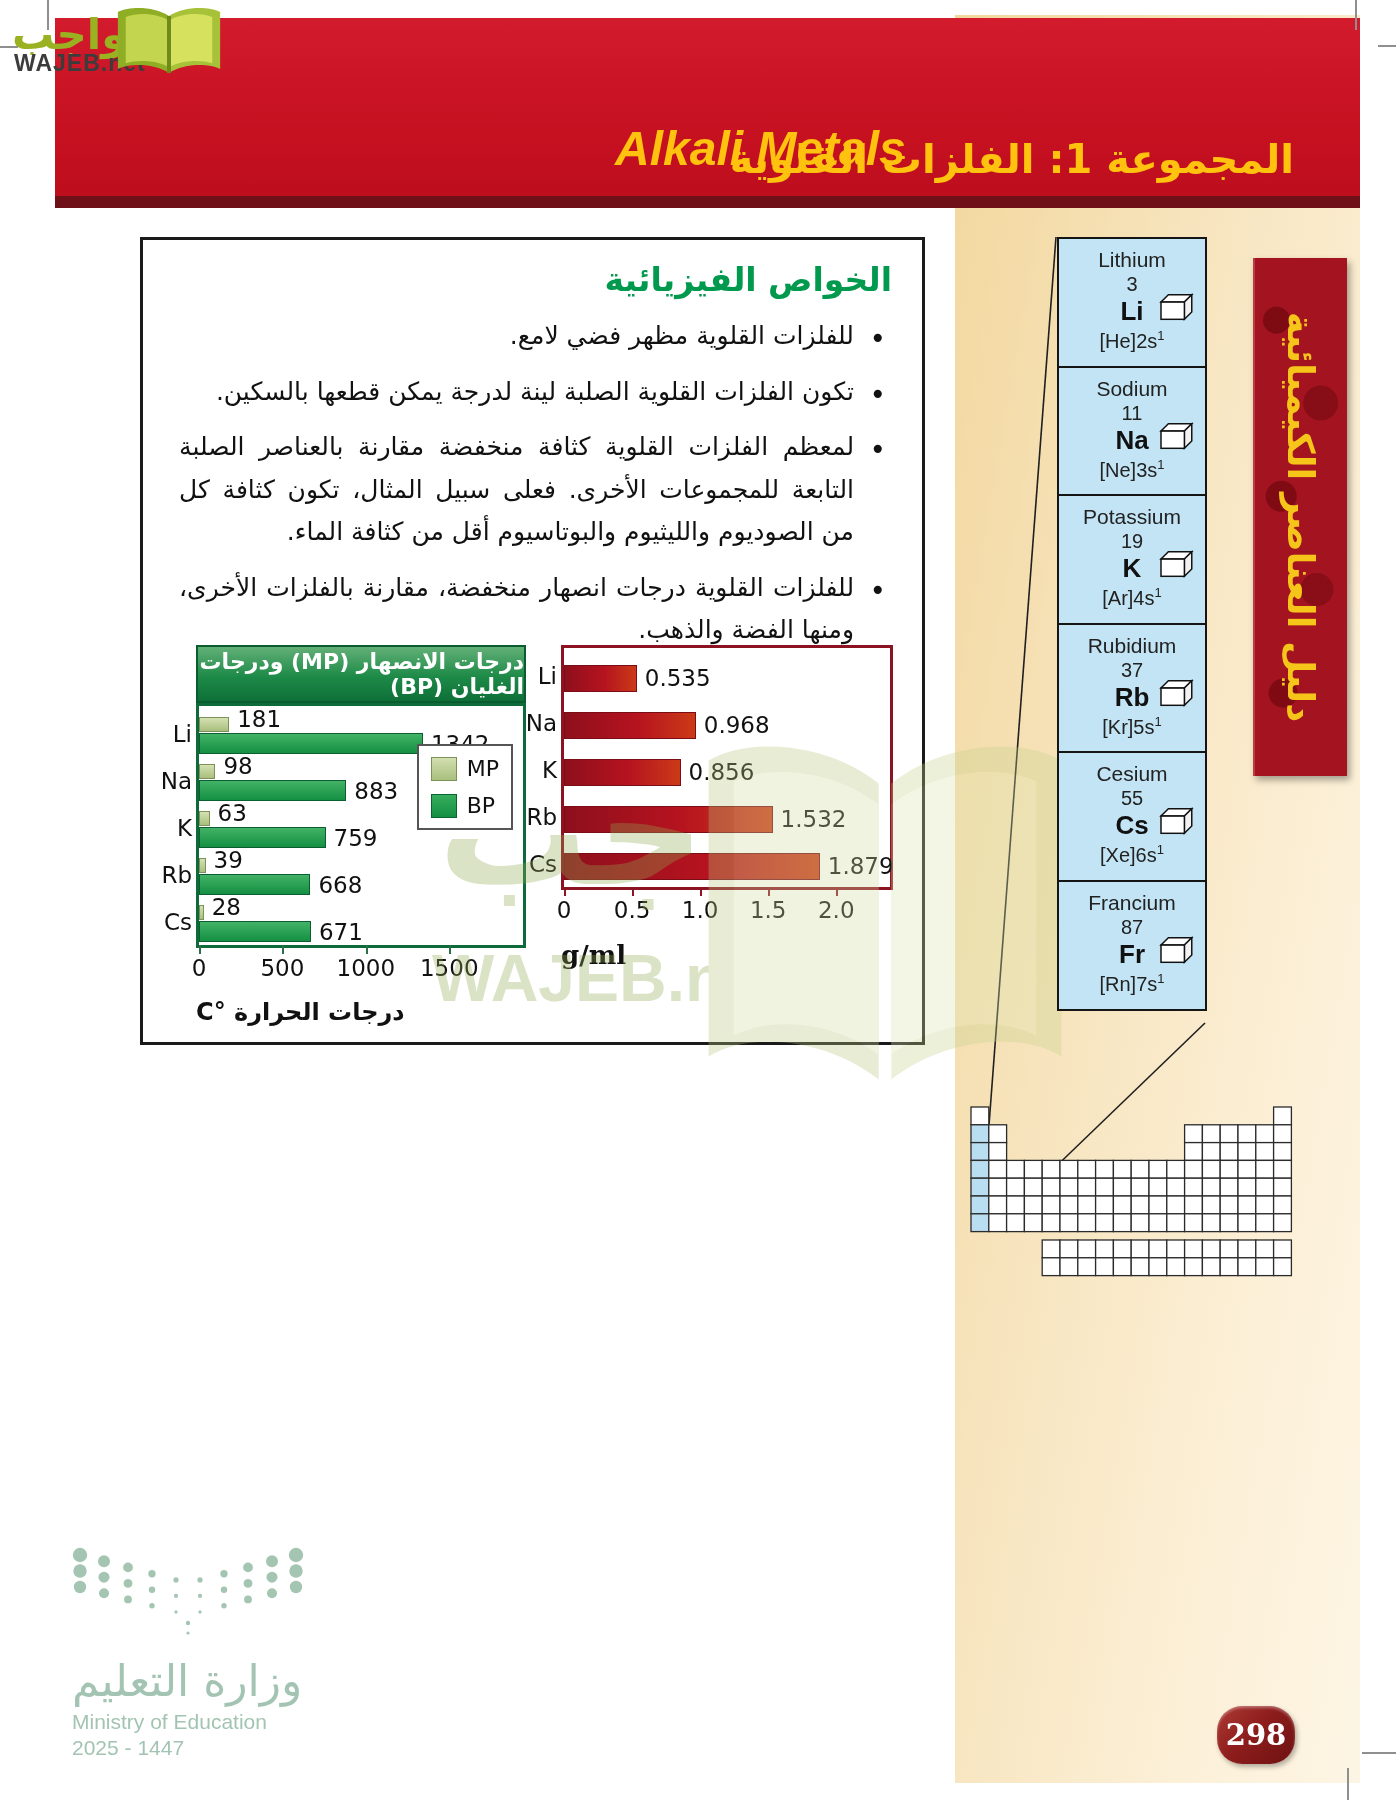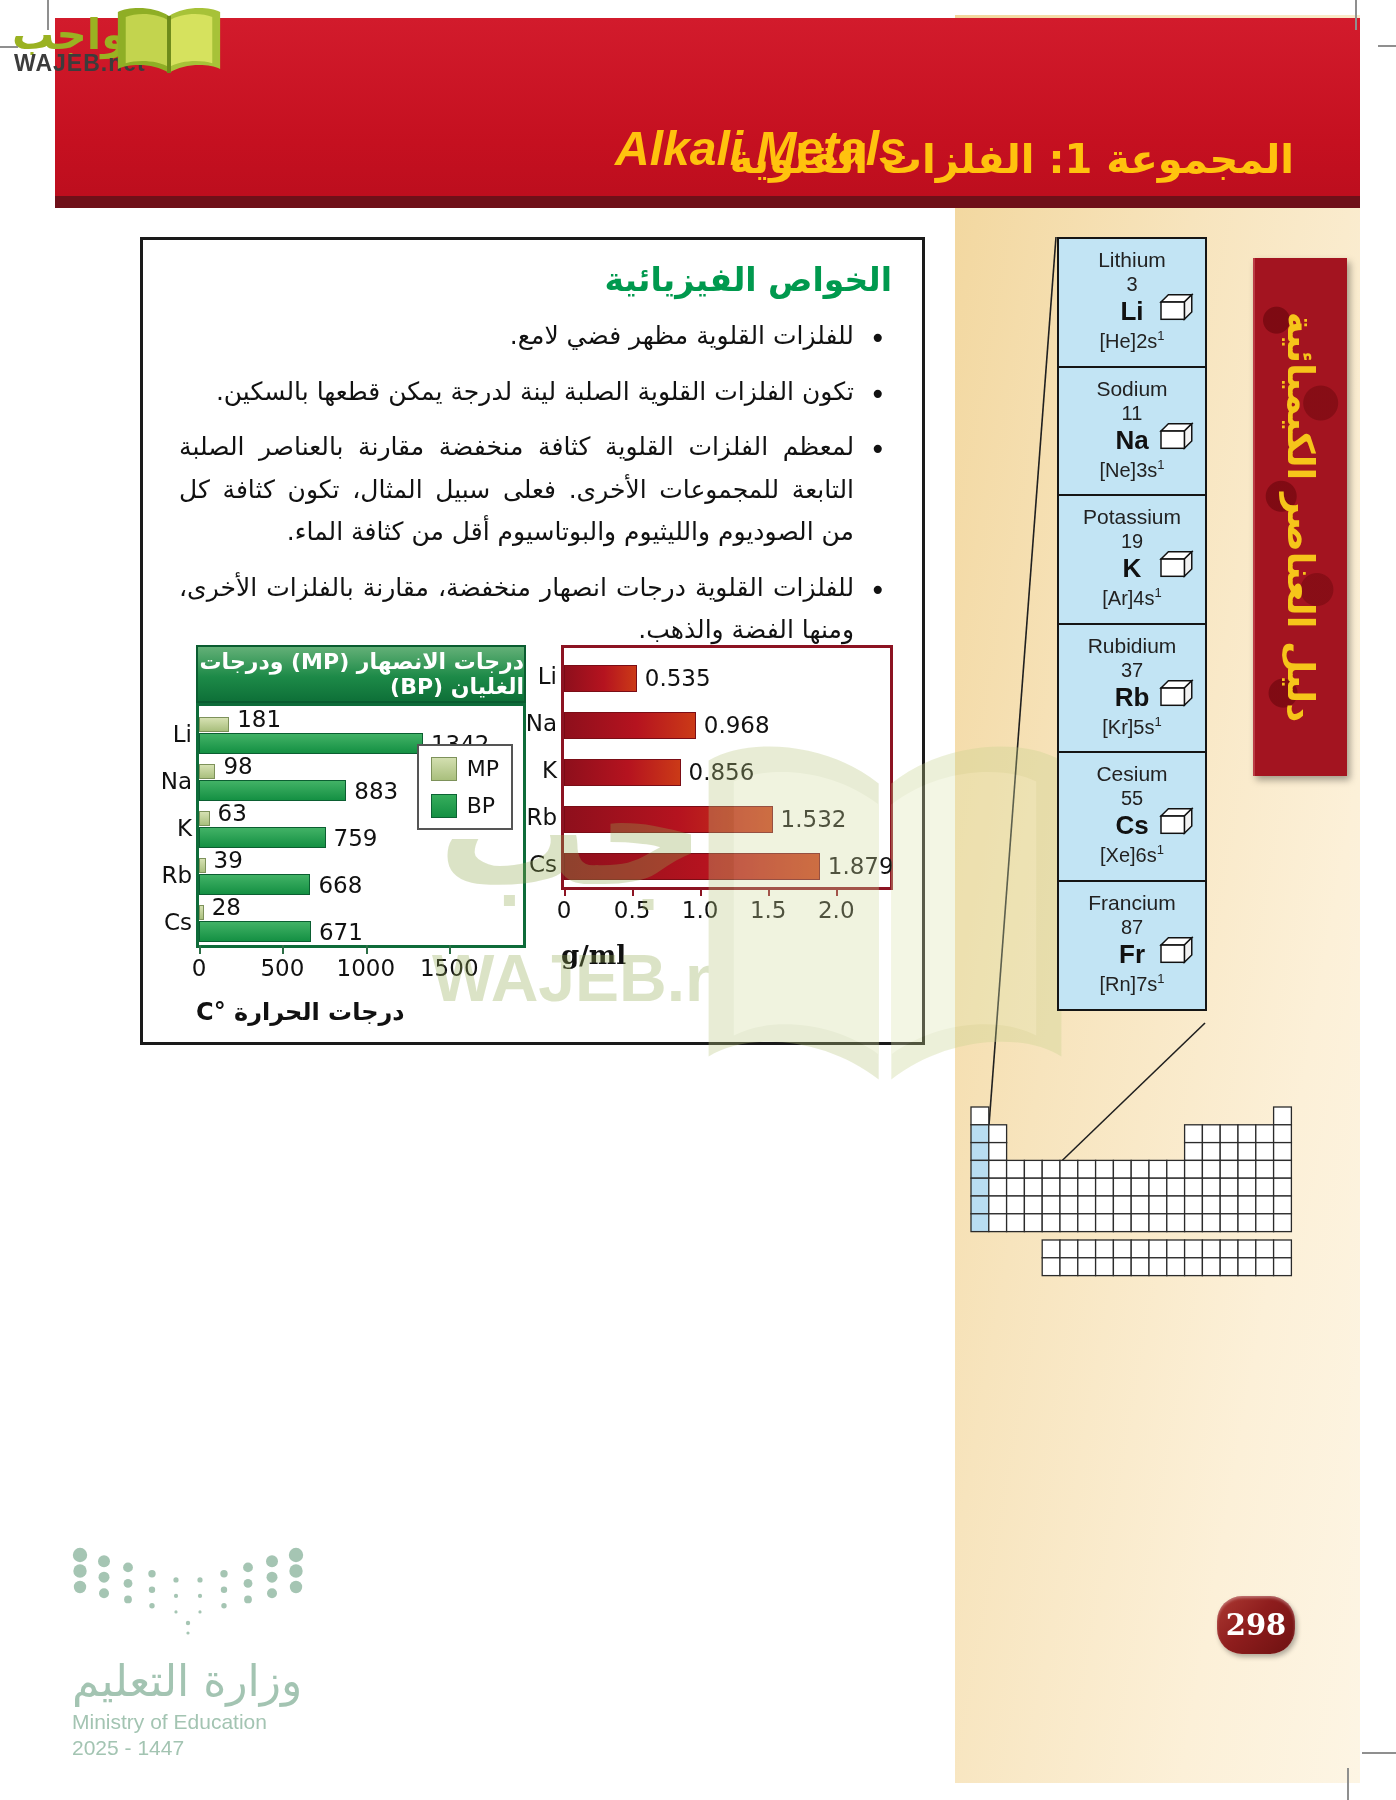--- a/index.html
+++ b/index.html
@@ -105,21 +105,21 @@
   .callout-svg{position:absolute;left:0;top:0;z-index:2;pointer-events:none;}
   .minitable-svg{position:absolute;left:958px;top:1093px;z-index:3;}
 
   
   .ministry{position:absolute;left:72px;top:1545px;width:240px;z-index:3;color:#a3c4b2;}
   .ministry-ar{font-size:44px;font-weight:normal;margin-top:6px;}
   .ministry-en{font-size:21px;margin-top:4px;}
   .ministry-yr{font-size:21px;margin-top:2px;}
 
   
-  .badge{position:absolute;left:1217px;top:1596px;width:78px;height:58px;z-index:6;border-radius:25px;
+  .badge{position:absolute;left:1217px;top:1706px;width:78px;height:58px;z-index:6;border-radius:25px;
     background:linear-gradient(135deg,#ad3a33 0%,#8e1d1d 45%,#6d1111 100%);
     box-shadow:inset 0 2px 3px rgba(255,255,255,.35),2px 3px 5px rgba(0,0,0,.3);
     display:flex;align-items:center;justify-content:center;
     color:#fff;font-family:"DejaVu Serif",serif;font-weight:bold;font-size:29px;}
 
   .crop{position:absolute;background:#8f8f8f;z-index:8;}
 </style>
 </head>
 <body>
 

